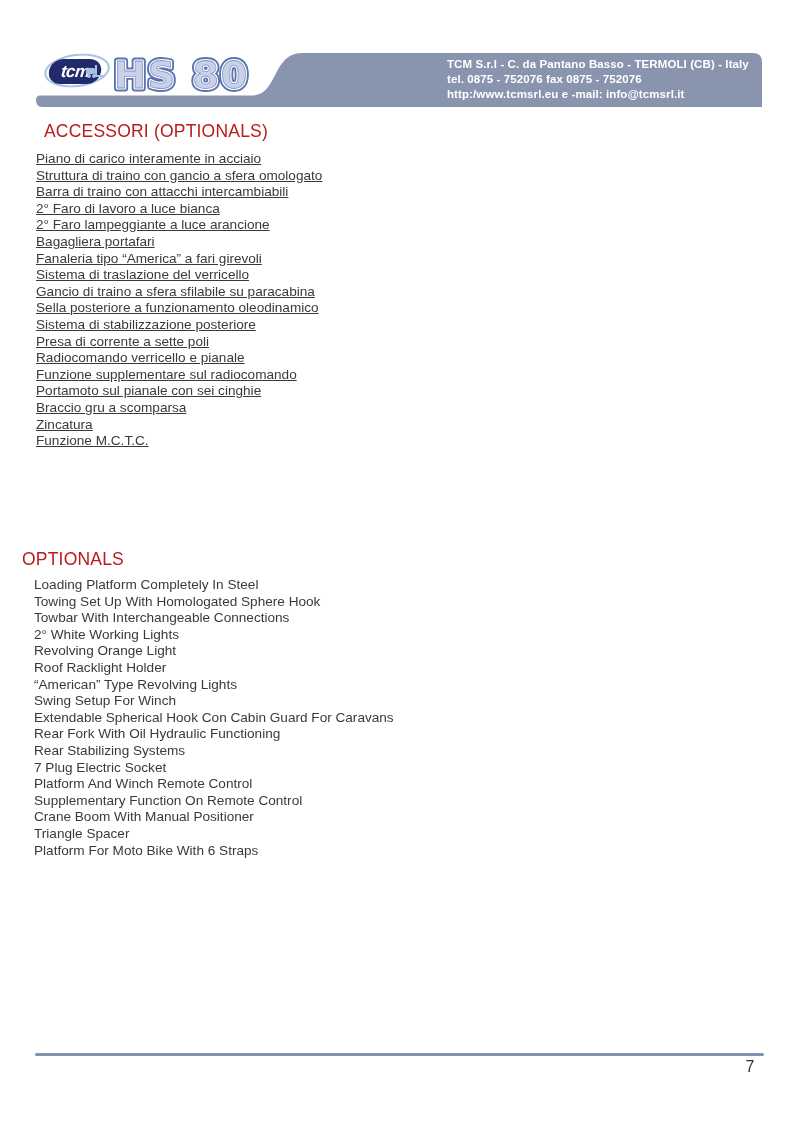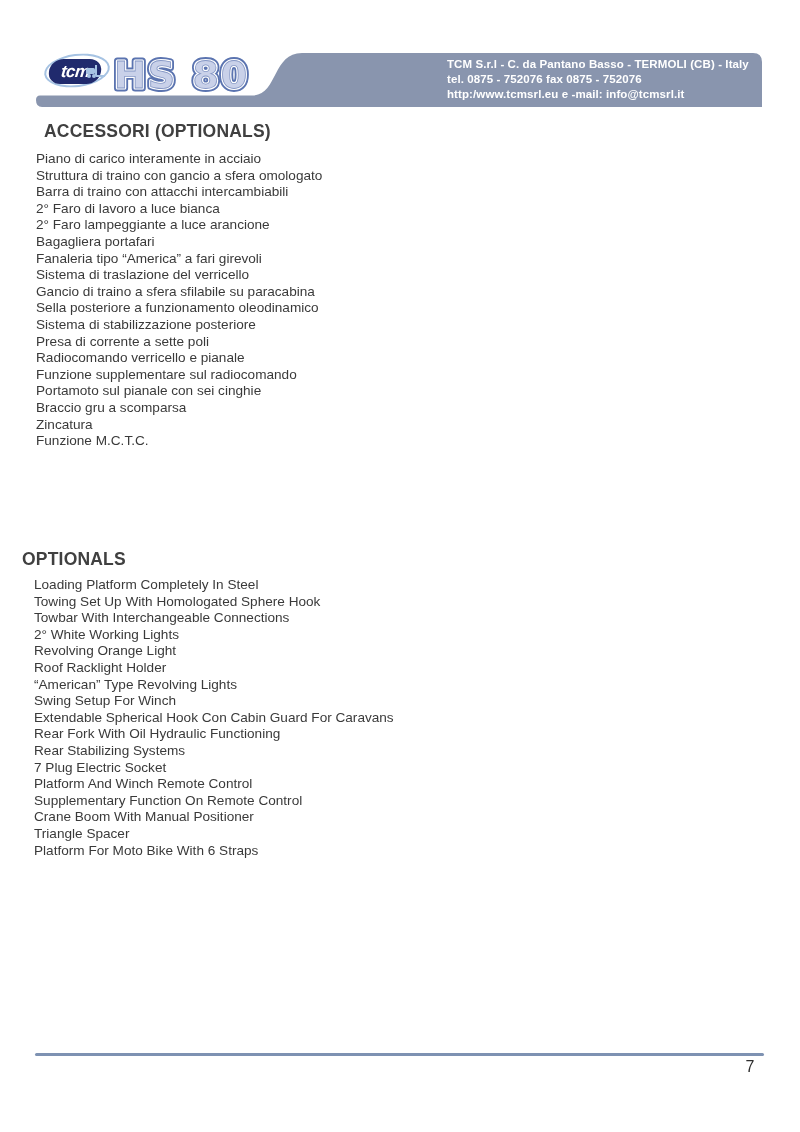--- a/index.html
+++ b/index.html
@@ -76,37 +76,37 @@
     font-weight: bold;
     font-size: 11.5px;
     line-height: 15px;
     letter-spacing: 0.1px;
     margin-left: 29px;
   }
 
   
   .section-title {
     position: absolute;
-    color: #404040;
-    font-weight: bold;
+    color: #b91c1c;
+    font-weight: normal;
     font-size: 17.5px;
     letter-spacing: 0.2px;
     white-space: nowrap;
   }
   #title-accessori { left: 44px; top: 121px; }
   #title-optionals { left: 22px; top: 549px; }
 
   .option-list {
     position: absolute;
     color: #3a3a3a;
     font-size: 13.6px;
     line-height: 16.6px;
     white-space: nowrap;
   }
-  #list-accessori { left: 36px; top: 151px; }
+  #list-accessori { left: 36px; top: 151px; text-decoration: underline; }
   #list-optionals { left: 34px; top: 577px; }
 
   
   .footer-rule {
     position: absolute;
     left: 35px; top: 1053px;
     width: 729px; height: 3px;
     background: #7e92b2;
     border-radius: 2px;
   }

